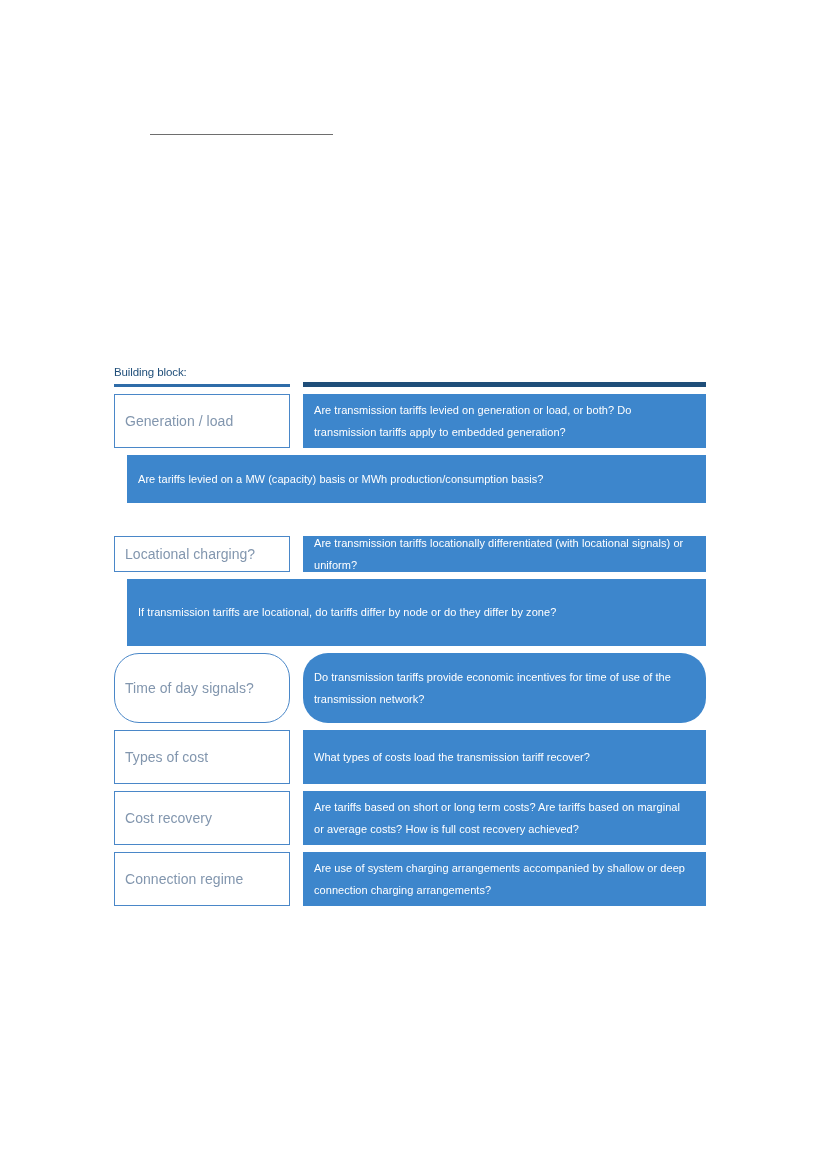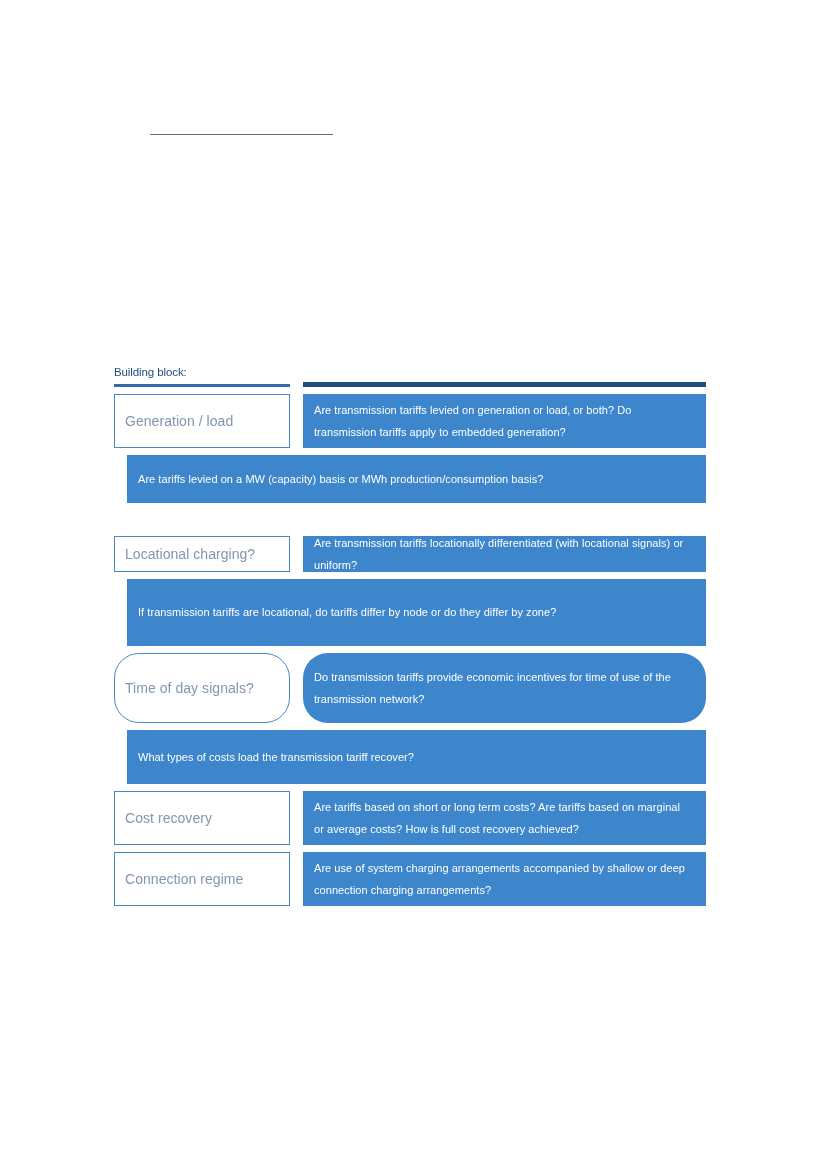--- a/index.html
+++ b/index.html
@@ -175,20 +175,23 @@
       <div class="col-left cell-block h-r5">
         <span class="block-label">Time of day signals?</span>
       </div>
       <div class="col-gap"></div>
       <div class="col-right cell-notes h-r5">
         <span class="notes-text">Do transmission tariffs provide economic incentives for time of use of the transmission network?</span>
       </div>
     </div>
 
     <div class="table-row body-row">
+      <div class="col-left cell-block h-r6">
+        <span class="block-label">Types of cost</span>
+      </div>
       <div class="col-gap"></div>
       <div class="col-right cell-notes h-r6">
         <span class="notes-text">What types of costs load the transmission tariff recover?</span>
       </div>
     </div>
 
     <div class="table-row body-row">
       <div class="col-left cell-block h-r7">
         <span class="block-label">Cost recovery</span>
       </div>

